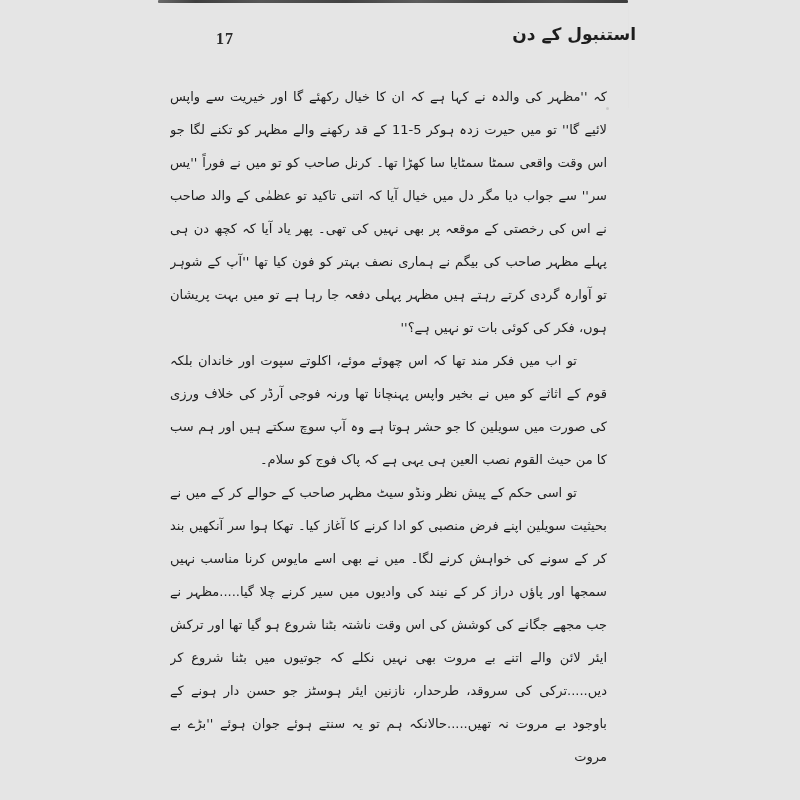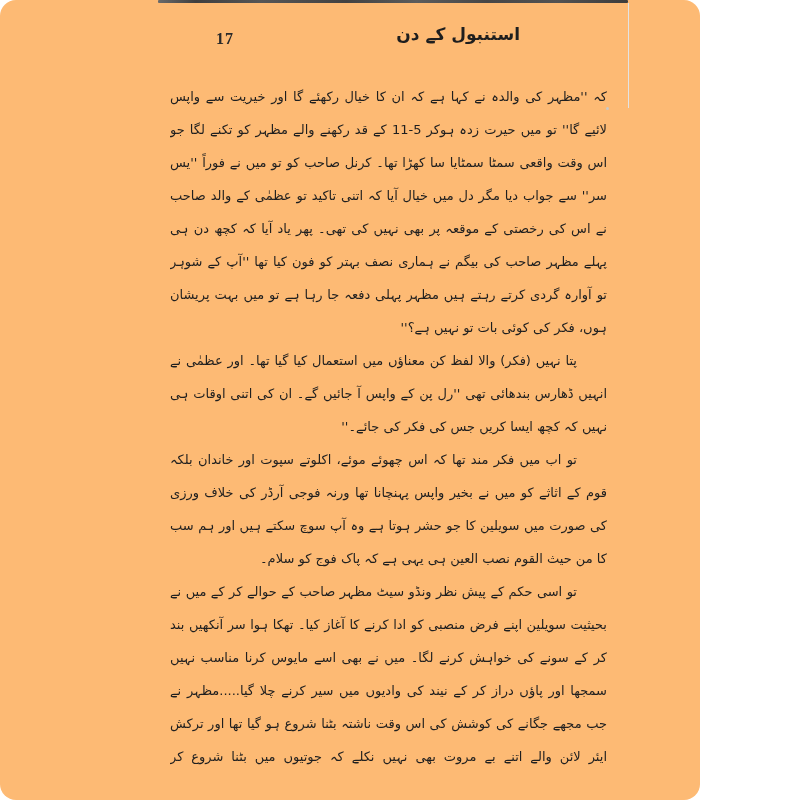--- a/index.html
+++ b/index.html
@@ -6,24 +6,23 @@
     margin: 0;
     padding: 0;
     width: 800px;
     height: 800px;
     background: #ffffff;
     overflow: hidden;
     font-family: "DejaVu Sans", sans-serif;
   }
   .page {
     position: relative;
-    width: 700px;
+    width: 800px;
     height: 800px;
-    background: #fdba74;
-    border-radius: 16px;
+    background: #e5e5e5;
   }
   
   .scan-strip {
     position: absolute;
     left: 158px;
     top: 0;
     width: 470px;
     height: 3px;
     background: linear-gradient(90deg,
       #6a6a6a 0%, #3f3f3f 8%, #565656 22%, #424242 40%,
@@ -53,21 +52,21 @@
     left: 216px;
     top: 30px;
     font-family: "Liberation Serif", serif;
     font-weight: bold;
     font-size: 16px;
     color: #2a2a2a;
     letter-spacing: 1px;
   }
   .title {
     position: absolute;
-    right: 180px;
+    right: 164px;
     top: 24px;
     font-size: 17px;
     font-weight: bold;
     color: #1e1e1e;
     direction: rtl;
     white-space: nowrap;
   }
   
   .body-text {
     position: absolute;
@@ -99,18 +98,17 @@
   <div class="scan-strip"></div>
   <div class="scan-vline"></div>
   <div class="scan-speck"></div>
 
   <span class="pagenum">17</span>
 
   <span class="title" dir="rtl" lang="ur">استنبول کے دن</span>
 
   <div class="body-text" dir="rtl" lang="ur">
     <p class="p-cont">کہ ''مظہر کی والدہ نے کہا ہے کہ ان کا خیال رکھئے گا اور خیریت سے واپس لائیے گا'' تو میں حیرت زدہ ہوکر 5-11 کے قد رکھنے والے مظہر کو تکنے لگا جو اس وقت واقعی سمٹا سمٹایا سا کھڑا تھا۔ کرنل صاحب کو تو میں نے فوراً ''یس سر'' سے جواب دیا مگر دل میں خیال آیا کہ اتنی تاکید تو عظمٰی کے والد صاحب نے اس کی رخصتی کے موقعہ پر بھی نہیں کی تھی۔ پھر یاد آیا کہ کچھ دن ہی پہلے مظہر صاحب کی بیگم نے ہماری نصف بہتر کو فون کیا تھا ''آپ کے شوہر تو آوارہ گردی کرتے رہتے ہیں مظہر پہلی دفعہ جا رہا ہے تو میں بہت پریشان ہوں، فکر کی کوئی بات تو نہیں ہے؟''</p>
-    <p class="p-ind">پتا نہیں (فکر) والا لفظ کن معناؤں میں استعمال کیا گیا تھا۔ اور عظمٰی نے انہیں ڈھارس بندھائی تھی ''رل پن کے واپس آ جائیں گے۔ ان کی اتنی اوقات ہی نہیں کہ کچھ ایسا کریں جس کی فکر کی جائے۔''</p>
     <p class="p-ind">تو اب میں فکر مند تھا کہ اس چھوئے موئے، اکلوتے سپوت اور خاندان بلکہ قوم کے اثاثے کو میں نے بخیر واپس پہنچانا تھا ورنہ فوجی آرڈر کی خلاف ورزی کی صورت میں سویلین کا جو حشر ہوتا ہے وہ آپ سوچ سکتے ہیں اور ہم سب کا من حیث القوم نصب العین ہی یہی ہے کہ پاک فوج کو سلام۔</p>
     <p class="p-ind">تو اسی حکم کے پیش نظر ونڈو سیٹ مظہر صاحب کے حوالے کر کے میں نے بحیثیت سویلین اپنے فرض منصبی کو ادا کرنے کا آغاز کیا۔ تھکا ہوا سر آنکھیں بند کر کے سونے کی خواہش کرنے لگا۔ میں نے بھی اسے مایوس کرنا مناسب نہیں سمجھا اور پاؤں دراز کر کے نیند کی وادیوں میں سیر کرنے چلا گیا.....مظہر نے جب مجھے جگانے کی کوشش کی اس وقت ناشتہ بٹنا شروع ہو گیا تھا اور ترکش ایئر لائن والے اتنے بے مروت بھی نہیں نکلے کہ جوتیوں میں بٹنا شروع کر دیں.....ترکی کی سروقد، طرحدار، نازنین ایئر ہوسٹز جو حسن دار ہونے کے باوجود بے مروت نہ تھیں.....حالانکہ ہم تو یہ سنتے ہوئے جوان ہوئے ''بڑے بے مروت</p>
   </div>
 
 </div>
 
 </body></html>

